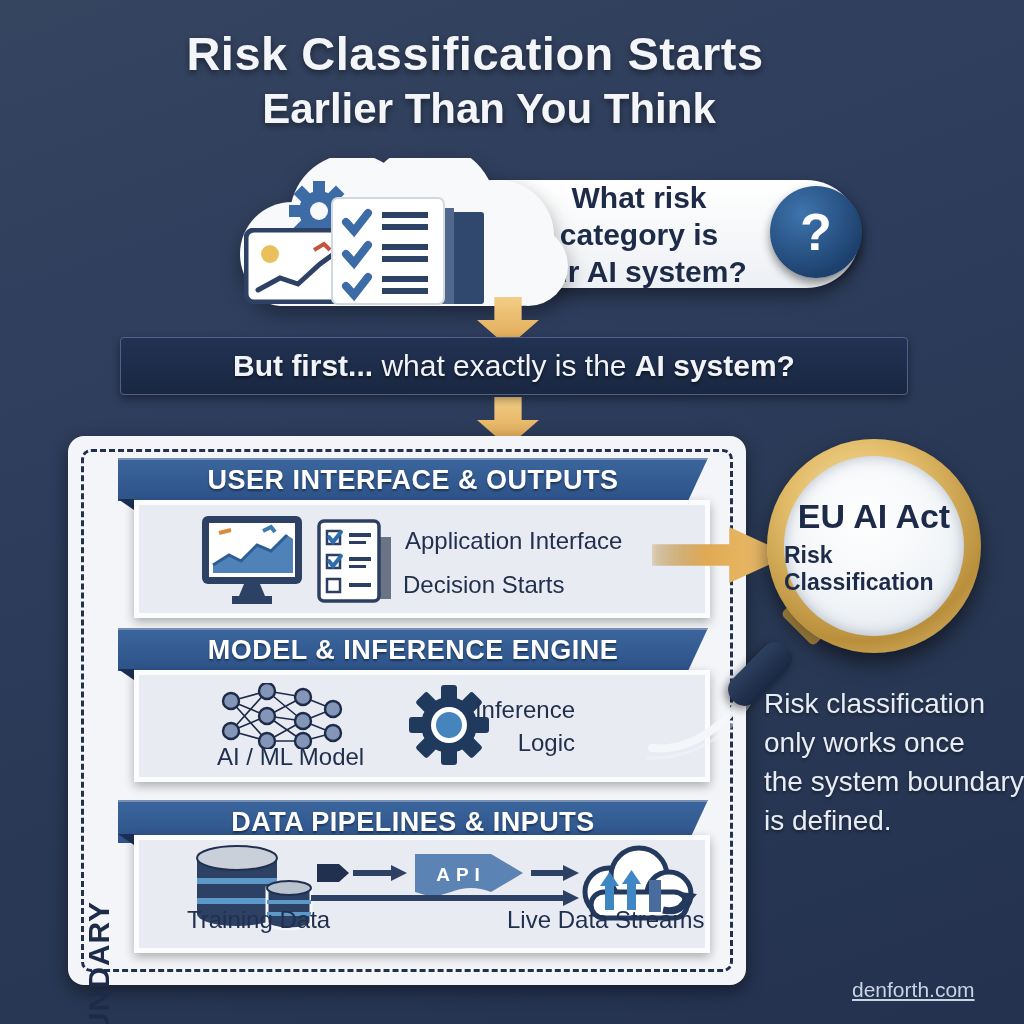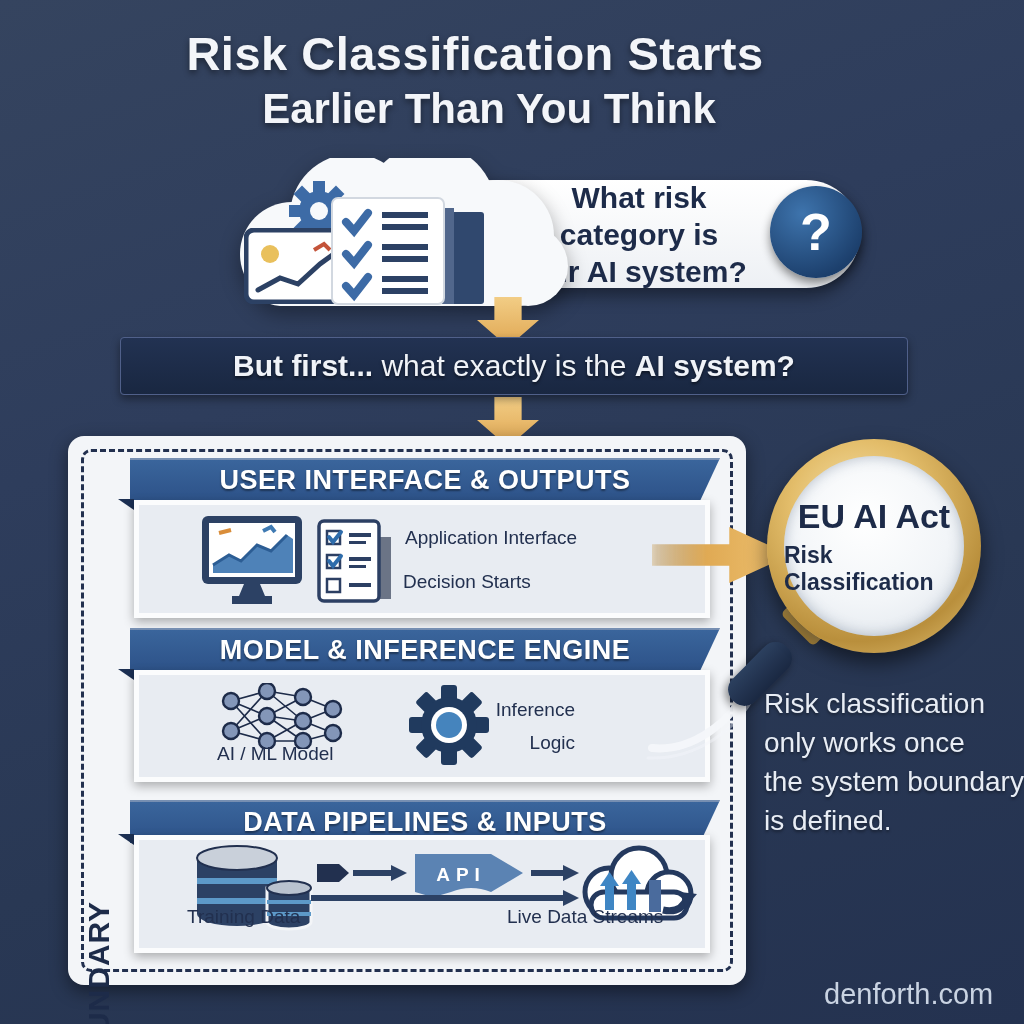--- a/index.html
+++ b/index.html
@@ -38,26 +38,26 @@
   .boundary-dash{position:absolute;left:13px;top:13px;right:13px;bottom:13px;
     border:3px dashed #22304f;border-radius:10px;}
   .boundary-label{position:absolute;left:-154px;top:628px;width:370px;text-align:center;
     transform:rotate(-90deg);transform-origin:center;color:#1d2b49;font-weight:bold;
     font-size:30px;letter-spacing:1px;white-space:nowrap;}
   
   .sec-header{position:absolute;left:50px;width:590px;height:41px;
     background:linear-gradient(180deg,#3a659c,#2d5288);border-top:2px solid rgba(255,255,255,.35);
     clip-path:polygon(0 0,100% 0,calc(100% - 20px) 100%,0 100%);
     display:flex;align-items:center;justify-content:center;color:#fff;font-weight:bold;
-    font-size:27px;letter-spacing:.5px;text-shadow:0 2px 2px rgba(0,0,0,.4);margin-left:12px;}
+    font-size:27px;letter-spacing:.5px;text-shadow:0 2px 2px rgba(0,0,0,.4);}
   .sec-fold{position:absolute;left:50px;width:16px;height:11px;background:#1b2f52;
     clip-path:polygon(0 0,100% 0,100% 100%);}
   .card{position:absolute;left:66px;width:566px;background:#e8ecf2;border:5px solid #fbfcfd;
     box-shadow:0 4px 10px rgba(0,0,0,.3);}
-  .card-label{position:absolute;color:#22304f;font-size:19px;}
+  .card-label{position:absolute;color:#22304f;font-size:24px;}
   
   .bound-arrow{position:absolute;left:652px;top:527px;width:138px;height:56px;
     background:linear-gradient(90deg,rgba(235,188,110,.35),#e0aa54 40%,#eec272 100%);
     clip-path:polygon(0 31%,56% 31%,56% 0,100% 50%,56% 100%,56% 69%,0 69%);
     filter:drop-shadow(0 2px 3px rgba(0,0,0,.35));}
   .lens-ring{position:absolute;left:767px;top:439px;width:214px;height:214px;border-radius:50%;
     background:radial-gradient(circle at 42% 32%,#f6e3ad 0%,#e3bd6a 35%,#b98f3c 70%,#e8c87c 100%);
     box-shadow:0 10px 20px rgba(0,0,0,.5);}
   .lens{position:absolute;left:17px;top:17px;right:17px;bottom:17px;border-radius:50%;
     background:radial-gradient(circle at 45% 35%,#ffffff 0%,#f2f5f8 55%,#dde3ea 100%);
@@ -67,21 +67,21 @@
   .lens .l2{font-size:23px;font-weight:bold;margin-top:6px;}
   .ferrule{position:absolute;left:783px;top:608px;width:46px;height:26px;border-radius:5px;
     background:linear-gradient(180deg,#f0d08a,#b9913f);transform:rotate(45deg);}
   .grip{position:absolute;left:744px;top:636px;width:32px;height:76px;border-radius:15px;
     background:linear-gradient(90deg,#2c405f,#1a2842);transform:rotate(45deg);
     box-shadow:0 4px 8px rgba(0,0,0,.45);}
   .swoosh{position:absolute;left:640px;top:660px;}
   
   .caption{position:absolute;left:764px;top:684px;color:#e8edf5;font-size:28px;line-height:39px;
     text-shadow:0 2px 3px rgba(0,0,0,.4);}
-  .footer{position:absolute;left:824px;top:978px;color:#c9d3e2;font-size:29px;}
+  .footer{position:absolute;left:852px;top:978px;color:#c9d3e2;font-size:21px;text-decoration:underline;}
 </style>
 </head>
 <body>
 
 <div id="canvas">
 
   <div class="title">
     <div class="l1">Risk Classification Starts</div>
     <div class="l2">Earlier Than You Think</div>
   </div>

